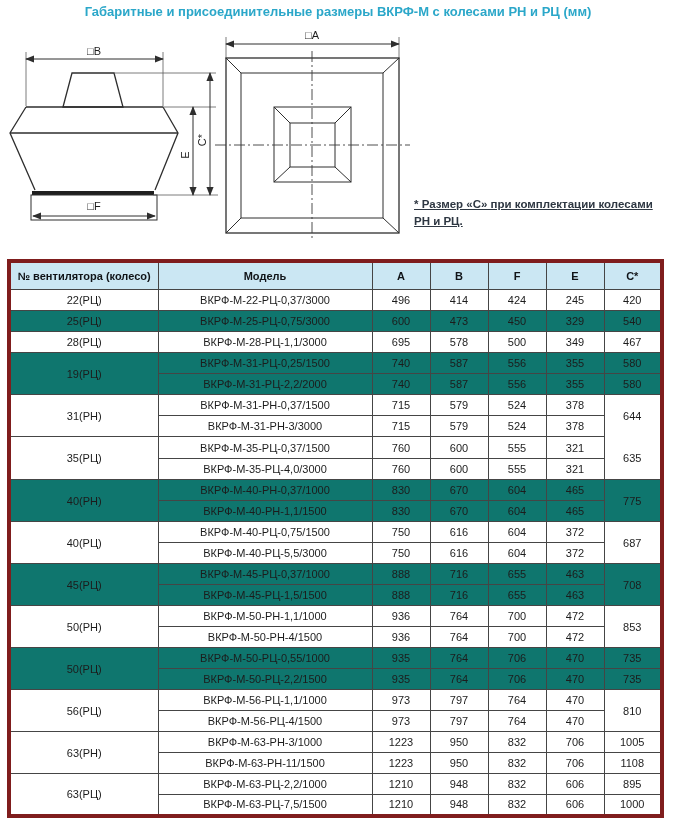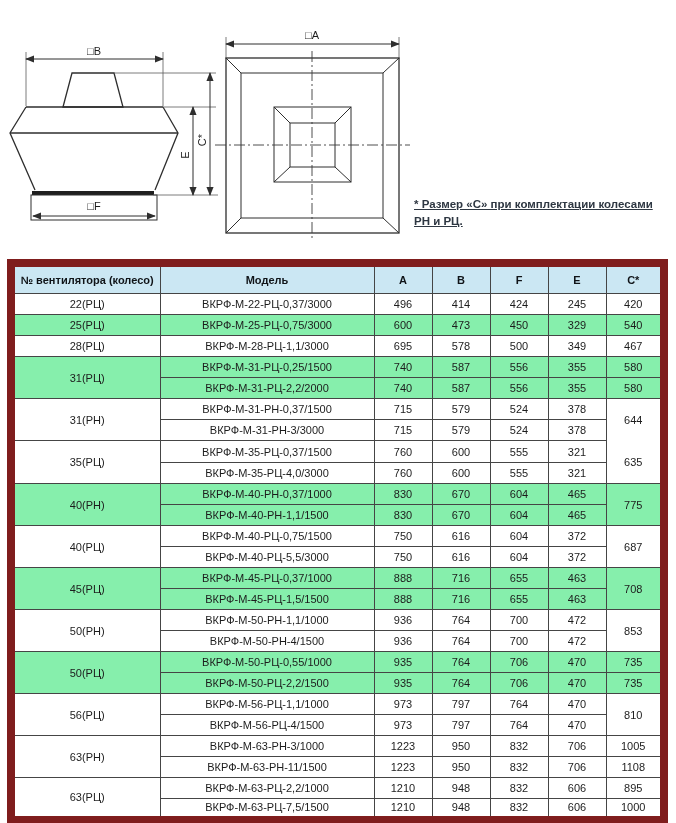--- a/index.html
+++ b/index.html
@@ -18,33 +18,34 @@
   .cline{stroke:#3a3a3a;stroke-width:0.9;fill:none;stroke-dasharray:11 3 2 3;}
   .dimtxt{font-size:11px;fill:#1d1d1d;}
   .plate{fill:#1f1f1f;stroke:none;}
   marker path{fill:#2e2e2e;}
 
   table{position:absolute;left:7px;top:259px;width:653px;border-collapse:collapse;
         table-layout:fixed;font-size:11px;color:#1c1c1c;}
   col.c0{width:149px;} col.c1{width:214px;} col.cn{width:58px;}
   th,td{border:1px solid #454545;text-align:center;vertical-align:middle;
         padding:1px 3px;overflow:hidden;}
-  table{border:8px solid #7f1d1d;}
+  table{border:4px solid #7f1d1d;}
   thead th{background:#cbe7f3;font-weight:bold;height:24px;color:#101418;}
   tbody tr{height:21px;}
-  tbody tr.shade td{background:#86efac;}
+  tbody tr.shade td{background:#0f766e;}
   td.dual{padding:0;}
   td.dual .wrap{display:flex;flex-direction:column;justify-content:space-around;
                 height:84px;}
 </style>
 </head>
 <body>
 
 <div id="page">
 
+  <div class="title">Габаритные и присоединительные размеры ВКРФ-М с колесами РН и РЦ (мм)</div>
 
   <svg id="side-view" width="215" height="192" viewBox="0 0 215 192">
     <defs>
       <marker id="ah1" viewBox="0 0 10 10" refX="9" refY="5" markerWidth="9" markerHeight="9" orient="auto-start-reverse">
         <path d="M0,1 L10,5 L0,9 z"></path>
       </marker>
     </defs>
 
     <line class="xline" x1="20" y1="12" x2="20" y2="66"></line>
     <line class="xline" x1="157" y1="12" x2="157" y2="66"></line>
@@ -151,21 +152,21 @@
         <tr>
           <td>28(РЦ)</td>
           <td>ВКРФ-М-28-РЦ-1,1/3000</td>
           <td>695</td>
           <td>578</td>
           <td>500</td>
           <td>349</td>
           <td>467</td>
         </tr>
         <tr class="shade">
-          <td rowspan="2">31(РЦ)</td>
+          <td rowspan="2">19(РЦ)</td>
           <td>ВКРФ-М-31-РЦ-0,25/1500</td>
           <td>740</td>
           <td>587</td>
           <td>556</td>
           <td>355</td>
           <td>580</td>
         </tr>
         <tr class="shade">
           <td>ВКРФ-М-31-РЦ-2,2/2000</td>
           <td>740</td>

